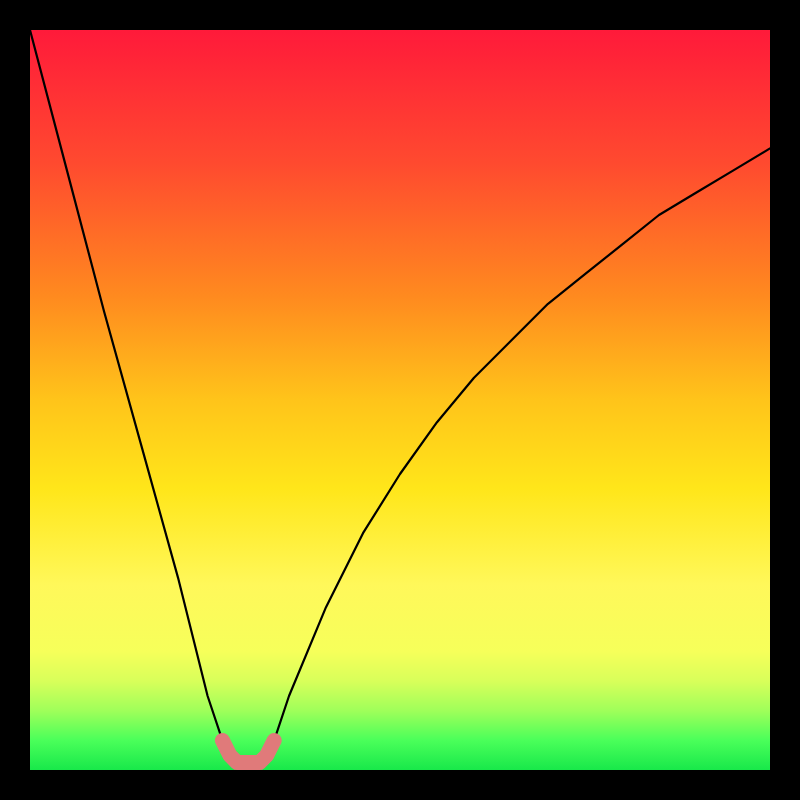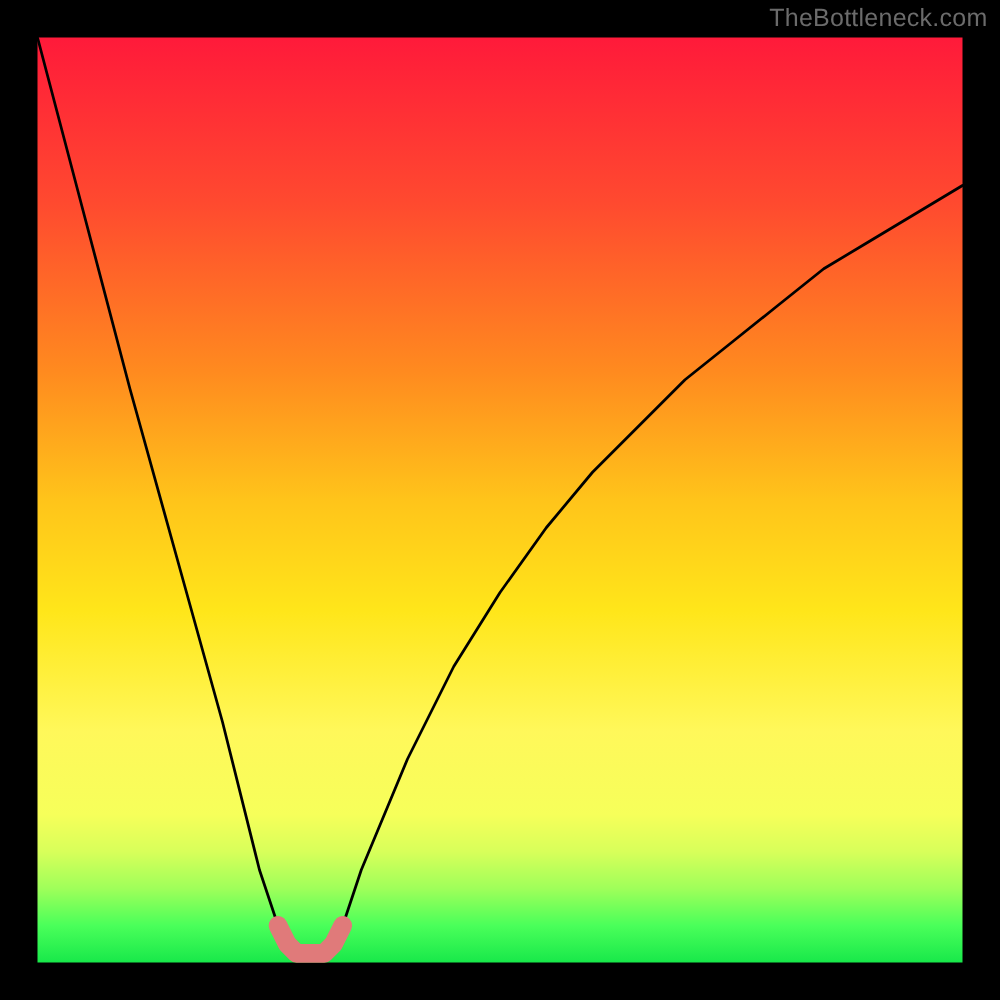--- a/index.html
+++ b/index.html
@@ -52,21 +52,20 @@
     top: 0;
     width: 740px;
     height: 740px;
     overflow: visible;
   }
 </style>
 </head>
 <body>
 
 <div class="frame">
-  <div class="watermark">TheBottleneck.com</div>
 
   <div class="plot">
     <svg class="curve" viewBox="0 0 740 740" preserveAspectRatio="none">
       <path fill="none" stroke="#000" stroke-width="2.2" stroke-linecap="round" stroke-linejoin="round" d="M0.0 0.0 L37.0 140.6 L74.0 281.2 L111.0 414.4 L148.0 547.6 L177.6 666.0 L192.4 710.4 L199.8 725.2 L207.2 732.6 L214.6 732.6 L222.0 732.6 L229.4 732.6 L236.8 725.2 L244.2 710.4 L259.0 666.0 L296.0 577.2 L333.0 503.2 L370.0 444.0 L407.0 392.2 L444.0 347.8 L481.0 310.8 L518.0 273.8 L555.0 244.2 L592.0 214.6 L629.0 185.0 L666.0 162.8 L703.0 140.6 L740.0 118.4"></path>
       <path fill="none" stroke="#e07a7a" stroke-width="15" stroke-linecap="round" stroke-linejoin="round" d="M192.4 710.4 L199.8 725.2 L207.2 732.6 L214.6 732.6 L222.0 732.6 L229.4 732.6 L236.8 725.2 L244.2 710.4"></path>
     </svg>
   </div>
 </div>
 
 </body></html>

